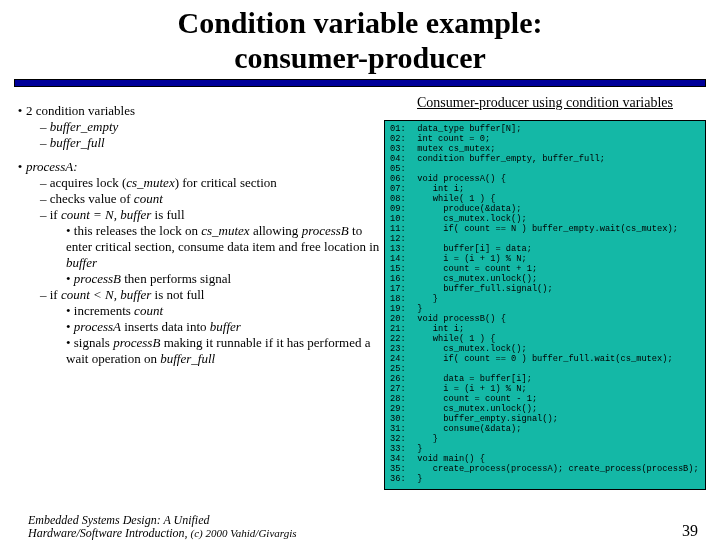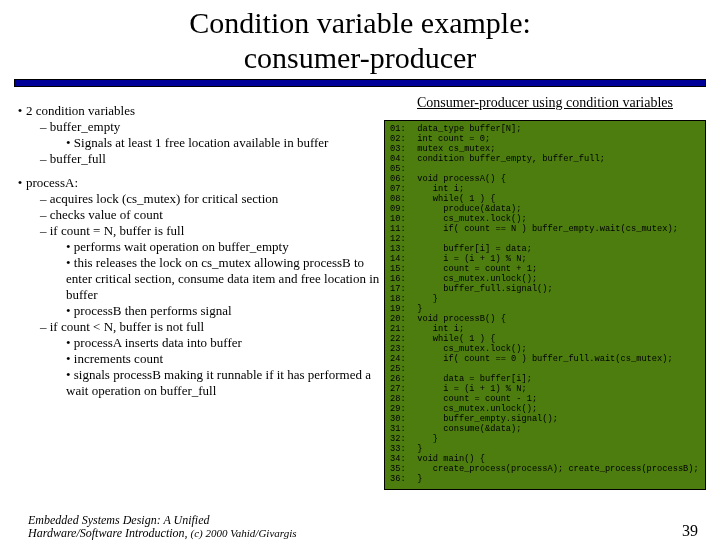--- a/index.html
+++ b/index.html
@@ -16,21 +16,21 @@
     position: relative;
     width: 720px;
     height: 540px;
     box-sizing: border-box;
   }
   .title {
     text-align: center;
     font-size: 30px;
     line-height: 1.15;
     margin: 6px 0 0 0;
-    font-weight: normal;
+    font-weight: bold;
   }
   .rule {
     height: 6px;
     background: #000099;
     margin: 4px 14px 0 14px;
     border: 1px solid #000;
   }
   .body {
     display: flex;
     margin: 8px 14px 0 14px;
@@ -44,21 +44,21 @@
     min-width: 0;
   }
   .right-title {
     text-align: center;
     font-size: 14px;
     text-decoration: underline;
     margin: 0 0 4px 0;
   }
   .codebox {
     border: 1px solid #000;
-    background: #4d7c0f;
+    background: #14b8a6;
     font-family: "Courier New", Courier, monospace;
     font-size: 8.7px;
     line-height: 1.15;
     padding: 3px 5px;
     height: 370px;
     box-sizing: border-box;
     overflow: hidden;
   }
   .codebox .ln {
     display: inline-block;
@@ -86,21 +86,21 @@
     content: "– ";
   }
   ul.dot {
     list-style: none;
     margin: 0 0 0 26px;
     padding: 0;
   }
   ul.dot > li::before {
     content: "• ";
   }
-  .ital { }
+  .ital { font-style: italic; }
   .footer {
     position: absolute;
     left: 0;
     right: 0;
     bottom: 6px;
     display: flex;
     justify-content: space-between;
     align-items: flex-end;
     padding: 0 22px 0 28px;
     font-size: 12px;
@@ -128,63 +128,55 @@
 
   <div class="body">
 
     <div class="left">
       <ul class="top">
         <li>
           <span class="bull">•</span><span>2 condition variables</span>
           <ul class="dash">
             <li>
               <span class="ital">buffer_empty</span>
-              <ul class="dot">
-                <li>
-                  <span>Signals at least 1 free location available in </span><span class="ital">buffer</span>
-                </li>
-              </ul>
             </li>
             <li>
               <span class="ital">buffer_full</span>
             </li>
           </ul>
         </li>
 
         <li>
           <span class="bull">•</span><span class="ital">processA:</span>
           <ul class="dash">
             <li>
               <span>acquires lock (</span><span class="ital">cs_mutex</span><span>) for critical section</span>
             </li>
             <li>
               <span>checks value of </span><span class="ital">count</span>
             </li>
             <li>
               <span>if </span><span class="ital">count = N, buffer</span><span> is full</span>
               <ul class="dot">
                 <li>
-                  <span>performs wait operation on </span><span class="ital">buffer_empty</span>
-                </li>
-                <li>
                   <span>this releases the lock on </span><span class="ital">cs_mutex</span><span> allowing </span><span class="ital">processB</span><span> to enter critical section, consume data item and free location in </span><span class="ital">buffer</span>
                 </li>
                 <li>
                   <span class="ital">processB</span><span> then performs signal</span>
                 </li>
               </ul>
             </li>
             <li>
               <span>if </span><span class="ital">count &lt; N, buffer</span><span> is not full</span>
               <ul class="dot">
                 <li>
+                  <span>increments </span><span class="ital">count</span>
+                </li>
+                <li>
                   <span class="ital">processA</span><span> inserts data into </span><span class="ital">buffer</span>
-                </li>
-                <li>
-                  <span>increments </span><span class="ital">count</span>
                 </li>
                 <li>
                   <span>signals </span><span class="ital">processB</span><span> making it runnable if it has performed a wait operation on </span><span class="ital">buffer_full</span>
                 </li>
               </ul>
             </li>
           </ul>
         </li>
       </ul>
     </div>

